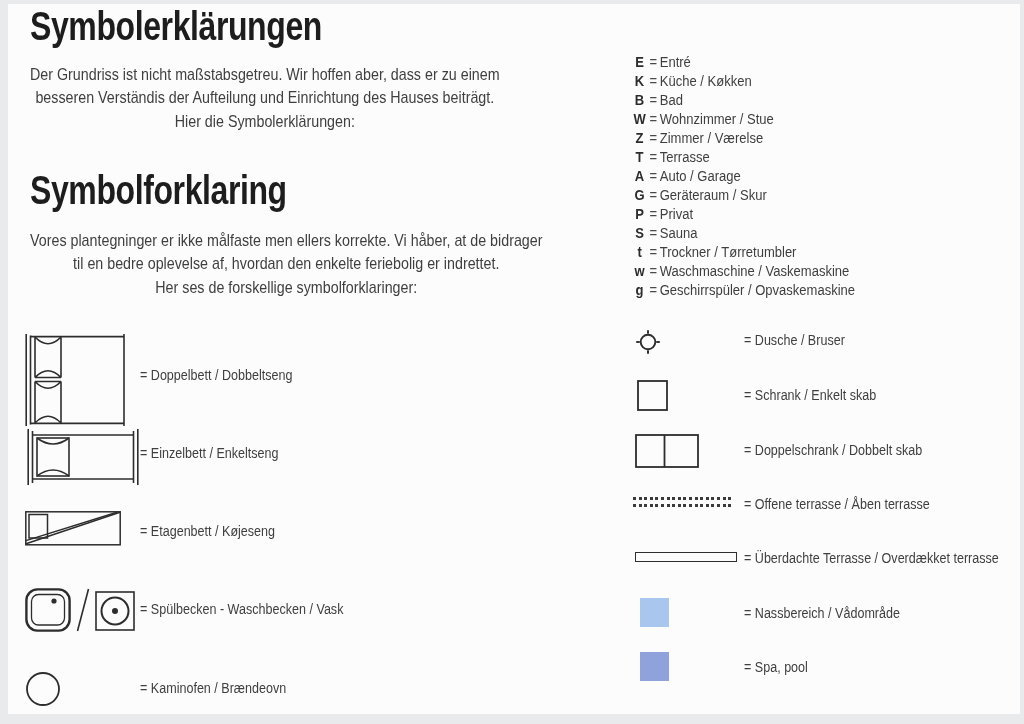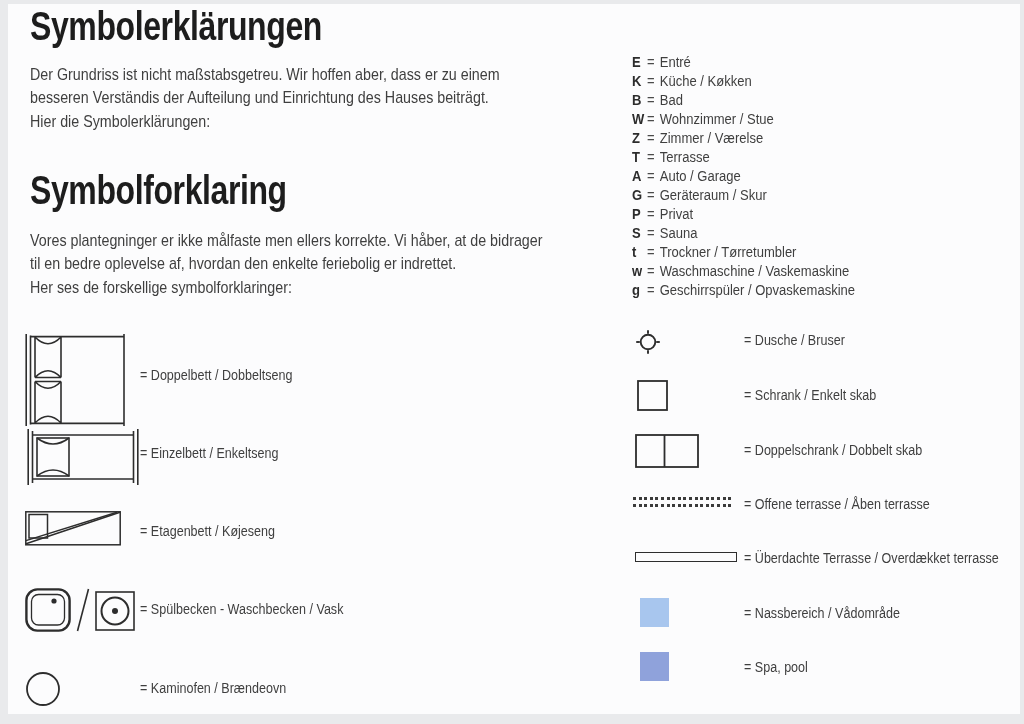--- a/index.html
+++ b/index.html
@@ -6,20 +6,21 @@
   body{
     width:1024px;height:724px;position:relative;
     background:#e9eaec;
     font-family:"Liberation Sans", sans-serif;
     -webkit-font-smoothing:antialiased;
     overflow:hidden;
   }
   .page{
     position:absolute;left:8px;top:4px;width:1012px;height:710px;
     background:#fcfcfd;
+    text-align:center;
   }
   .abs{position:absolute;}
   .cond{transform:scaleX(0.84);transform-origin:0 0;white-space:nowrap;}
   h1.title{
     margin:0;font-size:40px;font-weight:700;color:#1d1d1d;
     letter-spacing:-0.5px;line-height:1.12;
     transform:scaleX(0.80);transform-origin:0 0;white-space:nowrap;
   }
   .para{font-size:17px;line-height:23.3px;color:#3f3f3f;}
   .para div{white-space:nowrap;}

